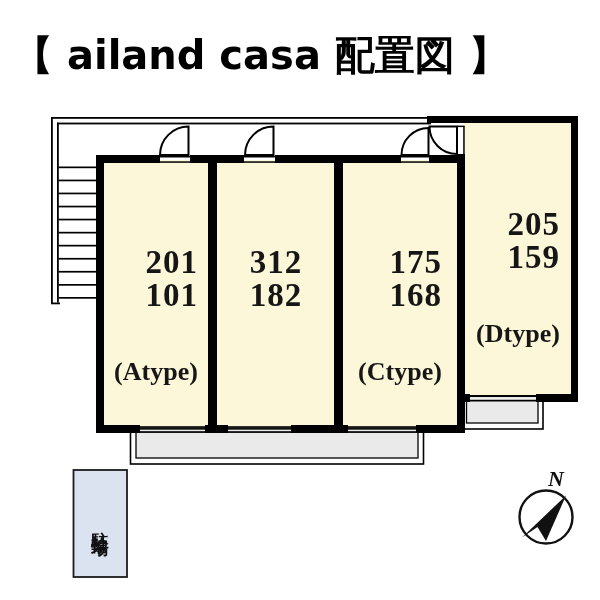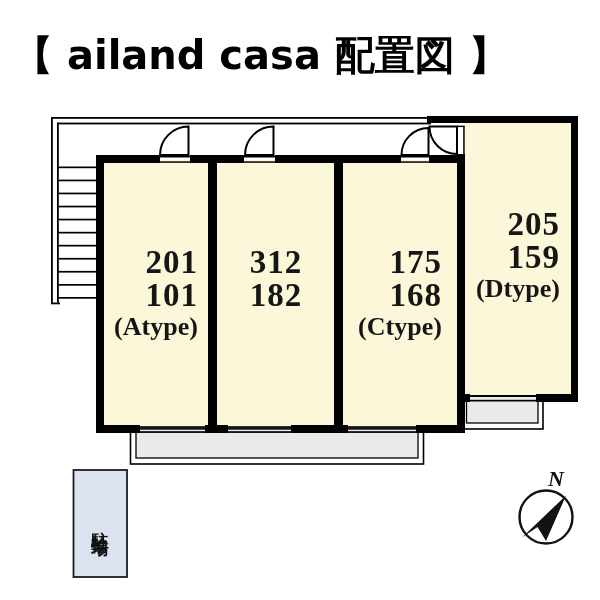--- a/index.html
+++ b/index.html
@@ -5,21 +5,21 @@
   html,body{margin:0;padding:0;background:#fff;}
   .page{position:relative;width:600px;height:600px;overflow:hidden;background:#fff;
         font-family:"Liberation Sans","DejaVu Sans",sans-serif;}
   .plan-svg{position:absolute;left:0;top:0;}
   .title{position:absolute;left:13px;top:20px;width:580px;
          font-family:"DejaVu Sans","Liberation Sans",sans-serif;
          font-size:40px;font-weight:bold;color:#000;white-space:pre;letter-spacing:0;margin-top:8px;}
   .unit-label{position:absolute;transform:translateX(-50%);text-align:right;
               font-family:"Liberation Serif","DejaVu Serif",serif;font-weight:bold;color:#161616;}
   .room-no{font-size:33px;line-height:33px;letter-spacing:1px;}
-  .room-type{font-size:26px;line-height:30px;}
+  .room-type{font-size:26px;line-height:30px;margin-top:45px;}
   .u-a{left:156px;top:246px;}
   .u-b{left:276px;top:246px;}
   .u-c{left:400px;top:246px;}
   .u-d{left:518px;top:208px;}
   .bicycle{position:absolute;left:73px;top:470px;width:54px;height:107px;
            display:flex;align-items:center;justify-content:center;
            writing-mode:vertical-rl;font-size:17px;font-weight:600;letter-spacing:4px;color:#111;}
   .north-label{position:absolute;left:548px;top:466px;font-size:22px;font-style:italic;
                font-weight:600;color:#111;font-family:"Liberation Serif","DejaVu Serif",serif;}
 </style>

